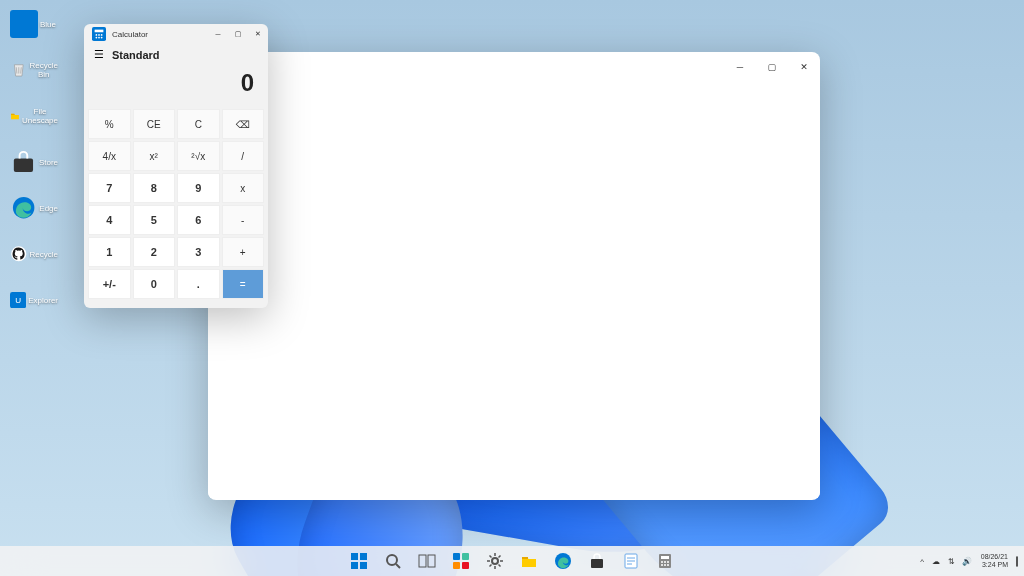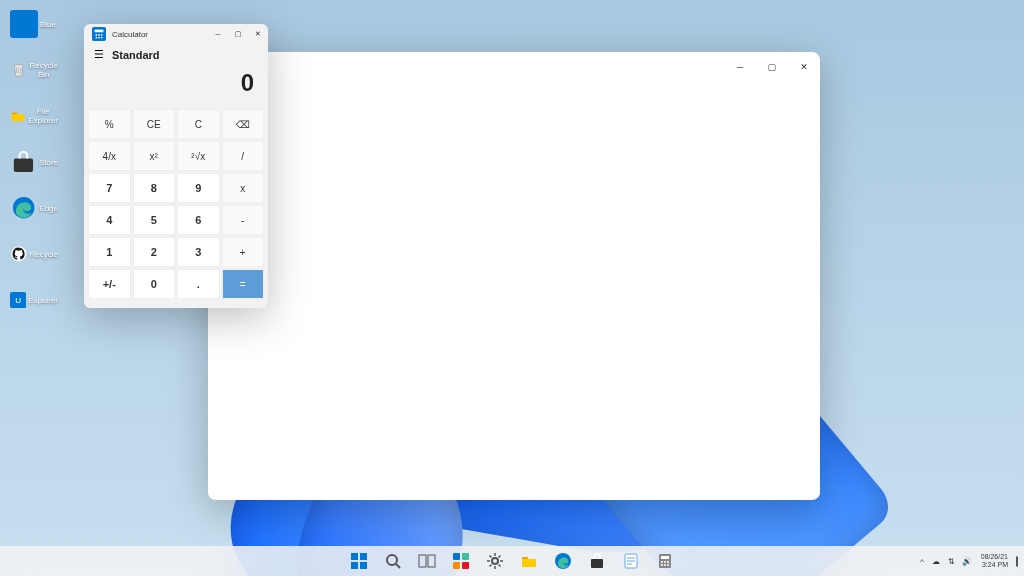--- a/index.html
+++ b/index.html
@@ -81,21 +81,21 @@
       </span>
       <span class="lbl">Recycle Bin</span>
     </div>
     <div class="dicon">
       <span class="glyph">
         <svg viewBox="0 0 28 28">
           <path d="M3 8h8l2 3h12v12H3z" fill="#ffcc00"></path>
           <rect x="3" y="8" width="10" height="3" fill="#e8a800"></rect>
         </svg>
       </span>
-      <span class="lbl">File Explorer</span>
+      <span class="lbl">File Unescape</span>
     </div>
     <div class="dicon">
       <span class="glyph">
         <svg viewBox="0 0 28 28">
           <rect x="4" y="10" width="20" height="14" rx="2" fill="#333"></rect>
           <path d="M10 10V7a4 4 0 018 0v3" stroke="#fff" fill="none" stroke-width="2"></path>
         </svg>
       </span>
       <span class="lbl">Store</span>
     </div>

